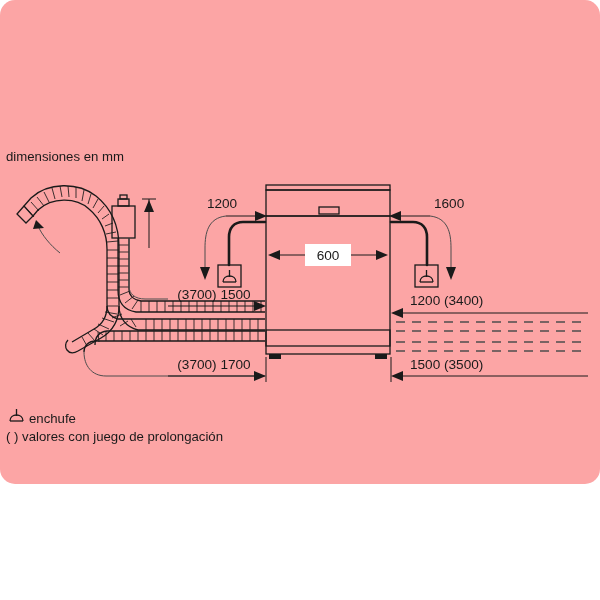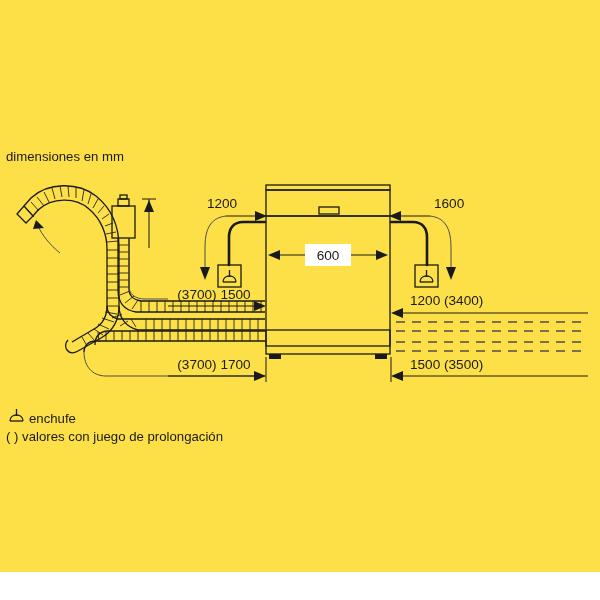--- a/index.html
+++ b/index.html
@@ -1,18 +1,18 @@
 <!DOCTYPE html>
 <html><head>
 <meta charset="utf-8">
 <style>
   html,body{margin:0;padding:0;background:#ffffff;}
   body{width:600px;height:600px;overflow:hidden;
        font-family:"Liberation Sans",sans-serif;color:#000;}
-  #stage{position:relative;width:600px;height:572px;background:#fde047;}
+  #stage{position:relative;width:600px;height:484px;background:#fca5a5;border-radius:15px;}
   #diagram{position:absolute;left:0;top:0;width:600px;height:600px;}
   .txt{font-family:"Liberation Sans",sans-serif;fill:#1a1a1a;}
   .t-title{font-size:13.2px;}
   .t-dim{font-size:13.6px;}
   .t-legend{font-size:13.2px;}
   .ln{stroke:#1a1a1a;fill:none;}
   .thin{stroke-width:1;}
   .med{stroke-width:1.3;}
   .thick{stroke-width:2.6;stroke-linecap:round;stroke-linejoin:round;}
   .lead{stroke:#4d4d4d;stroke-width:1;fill:none;}

